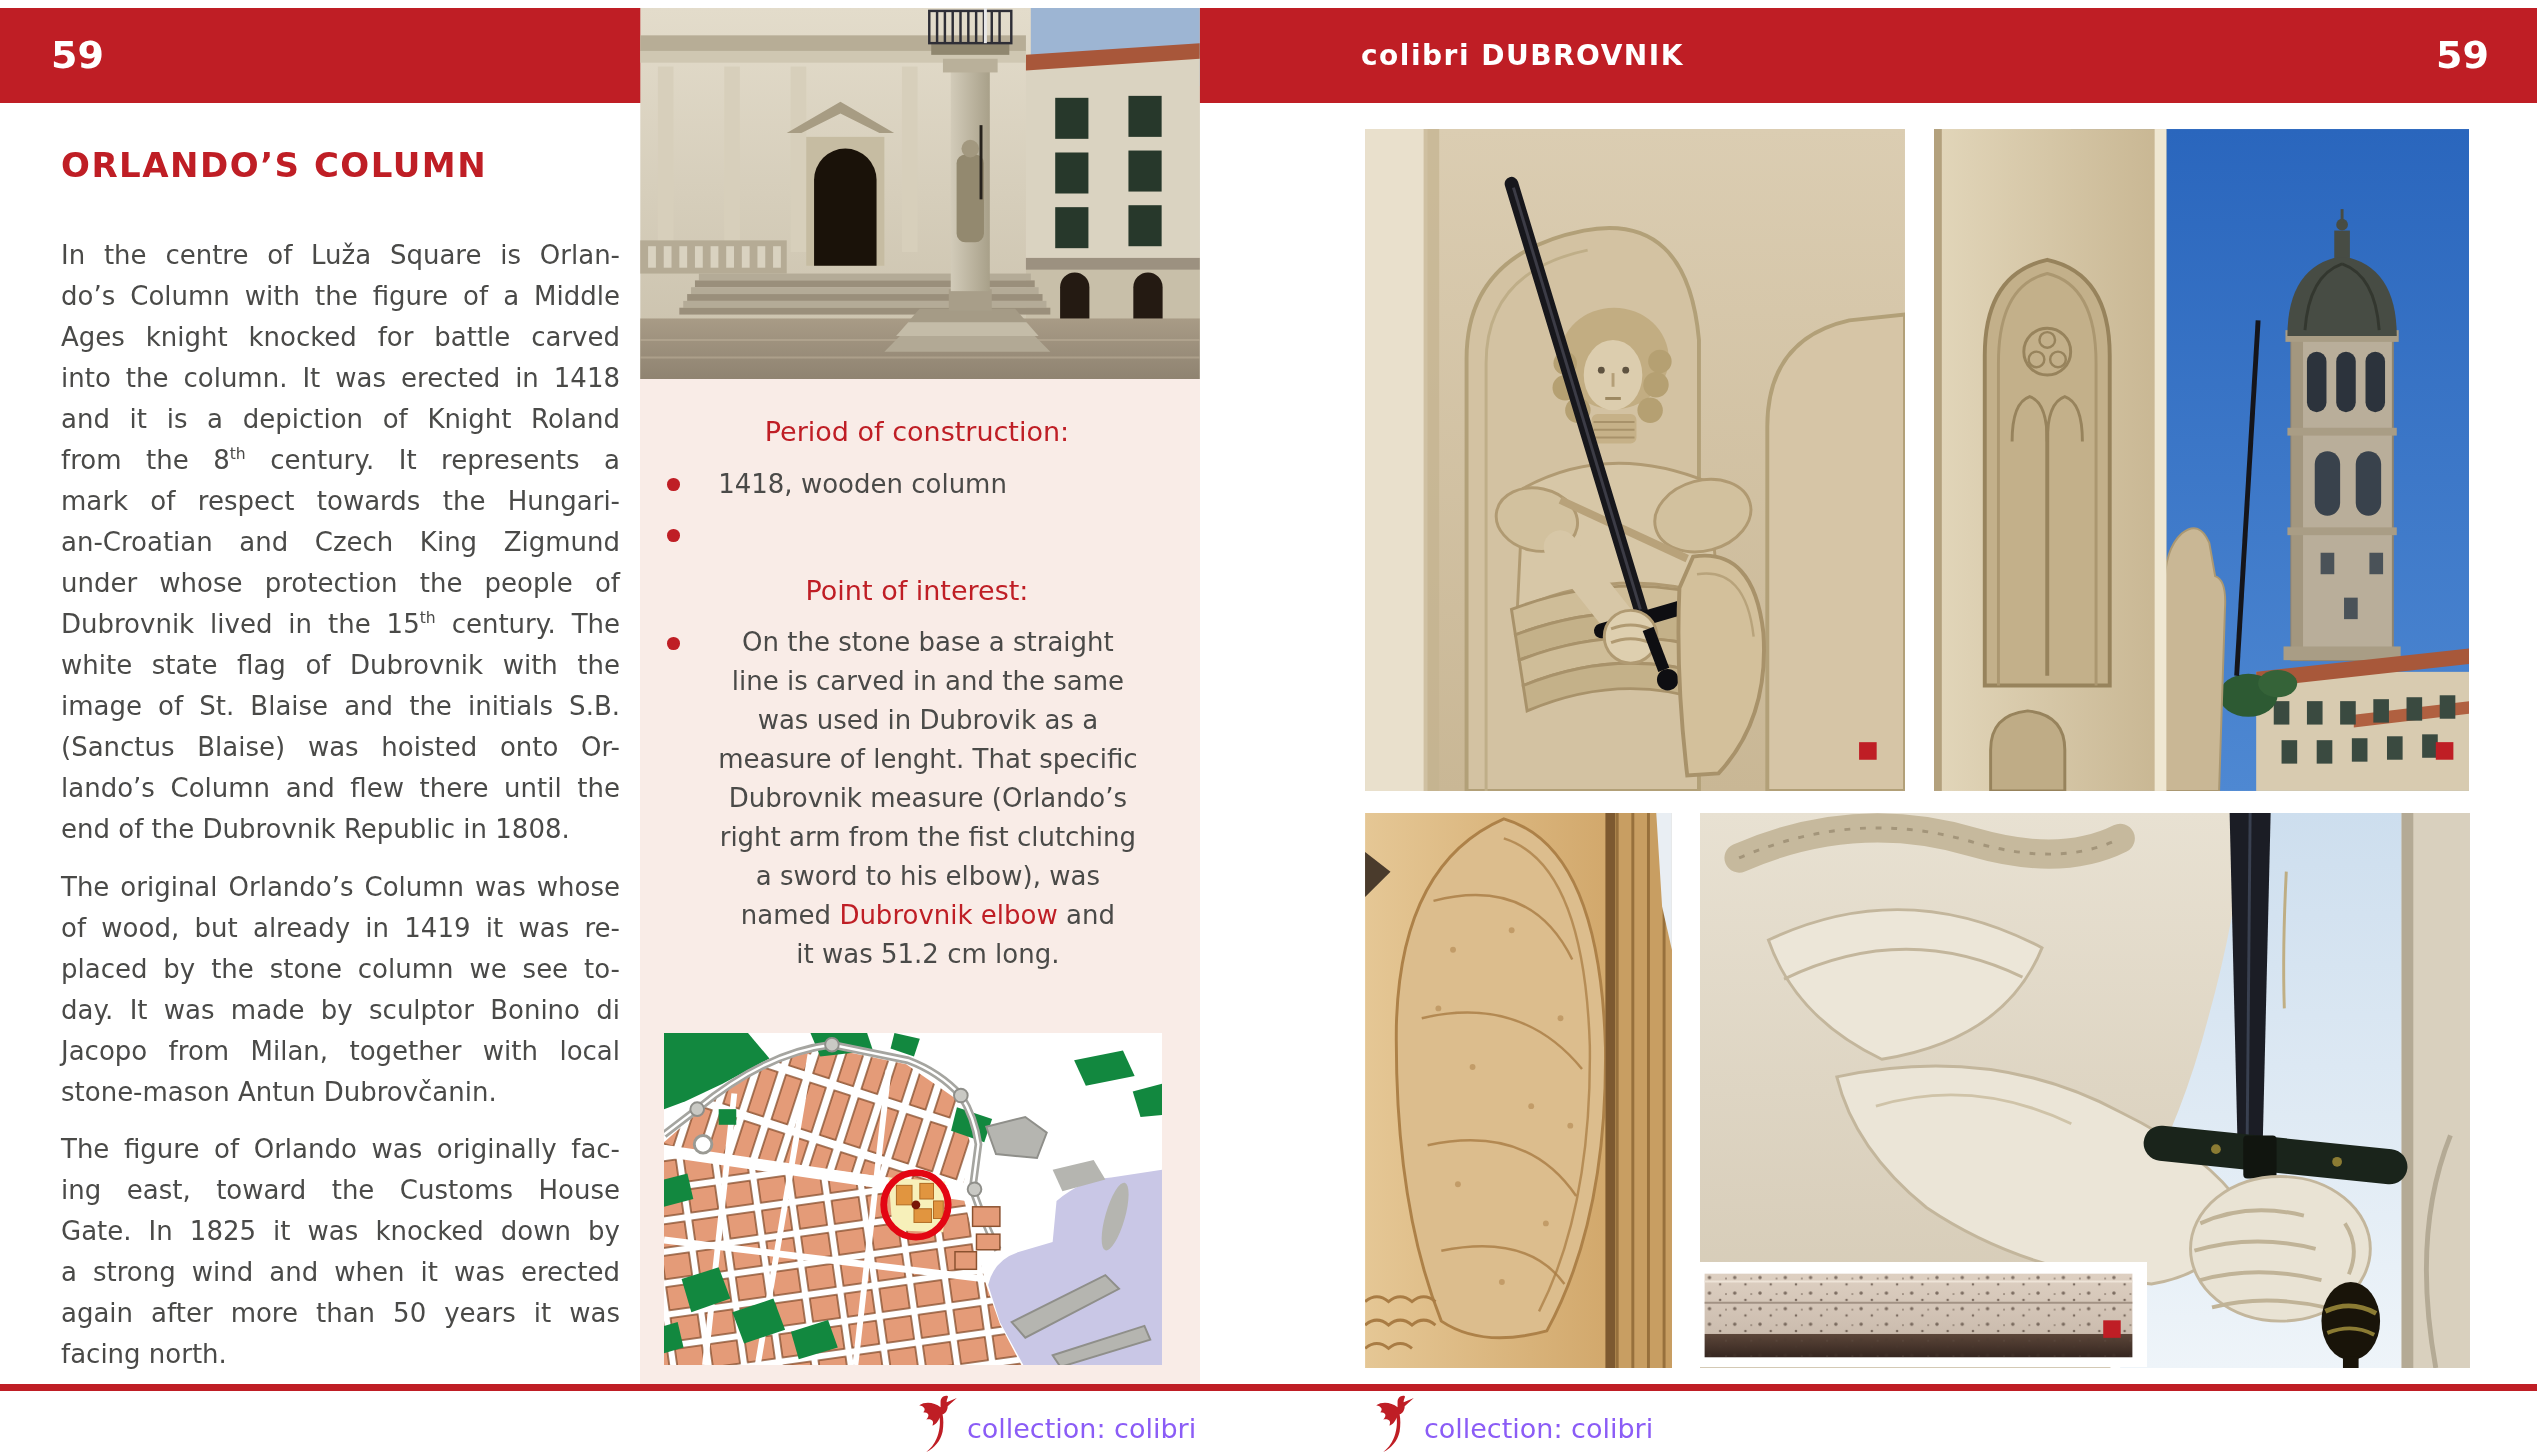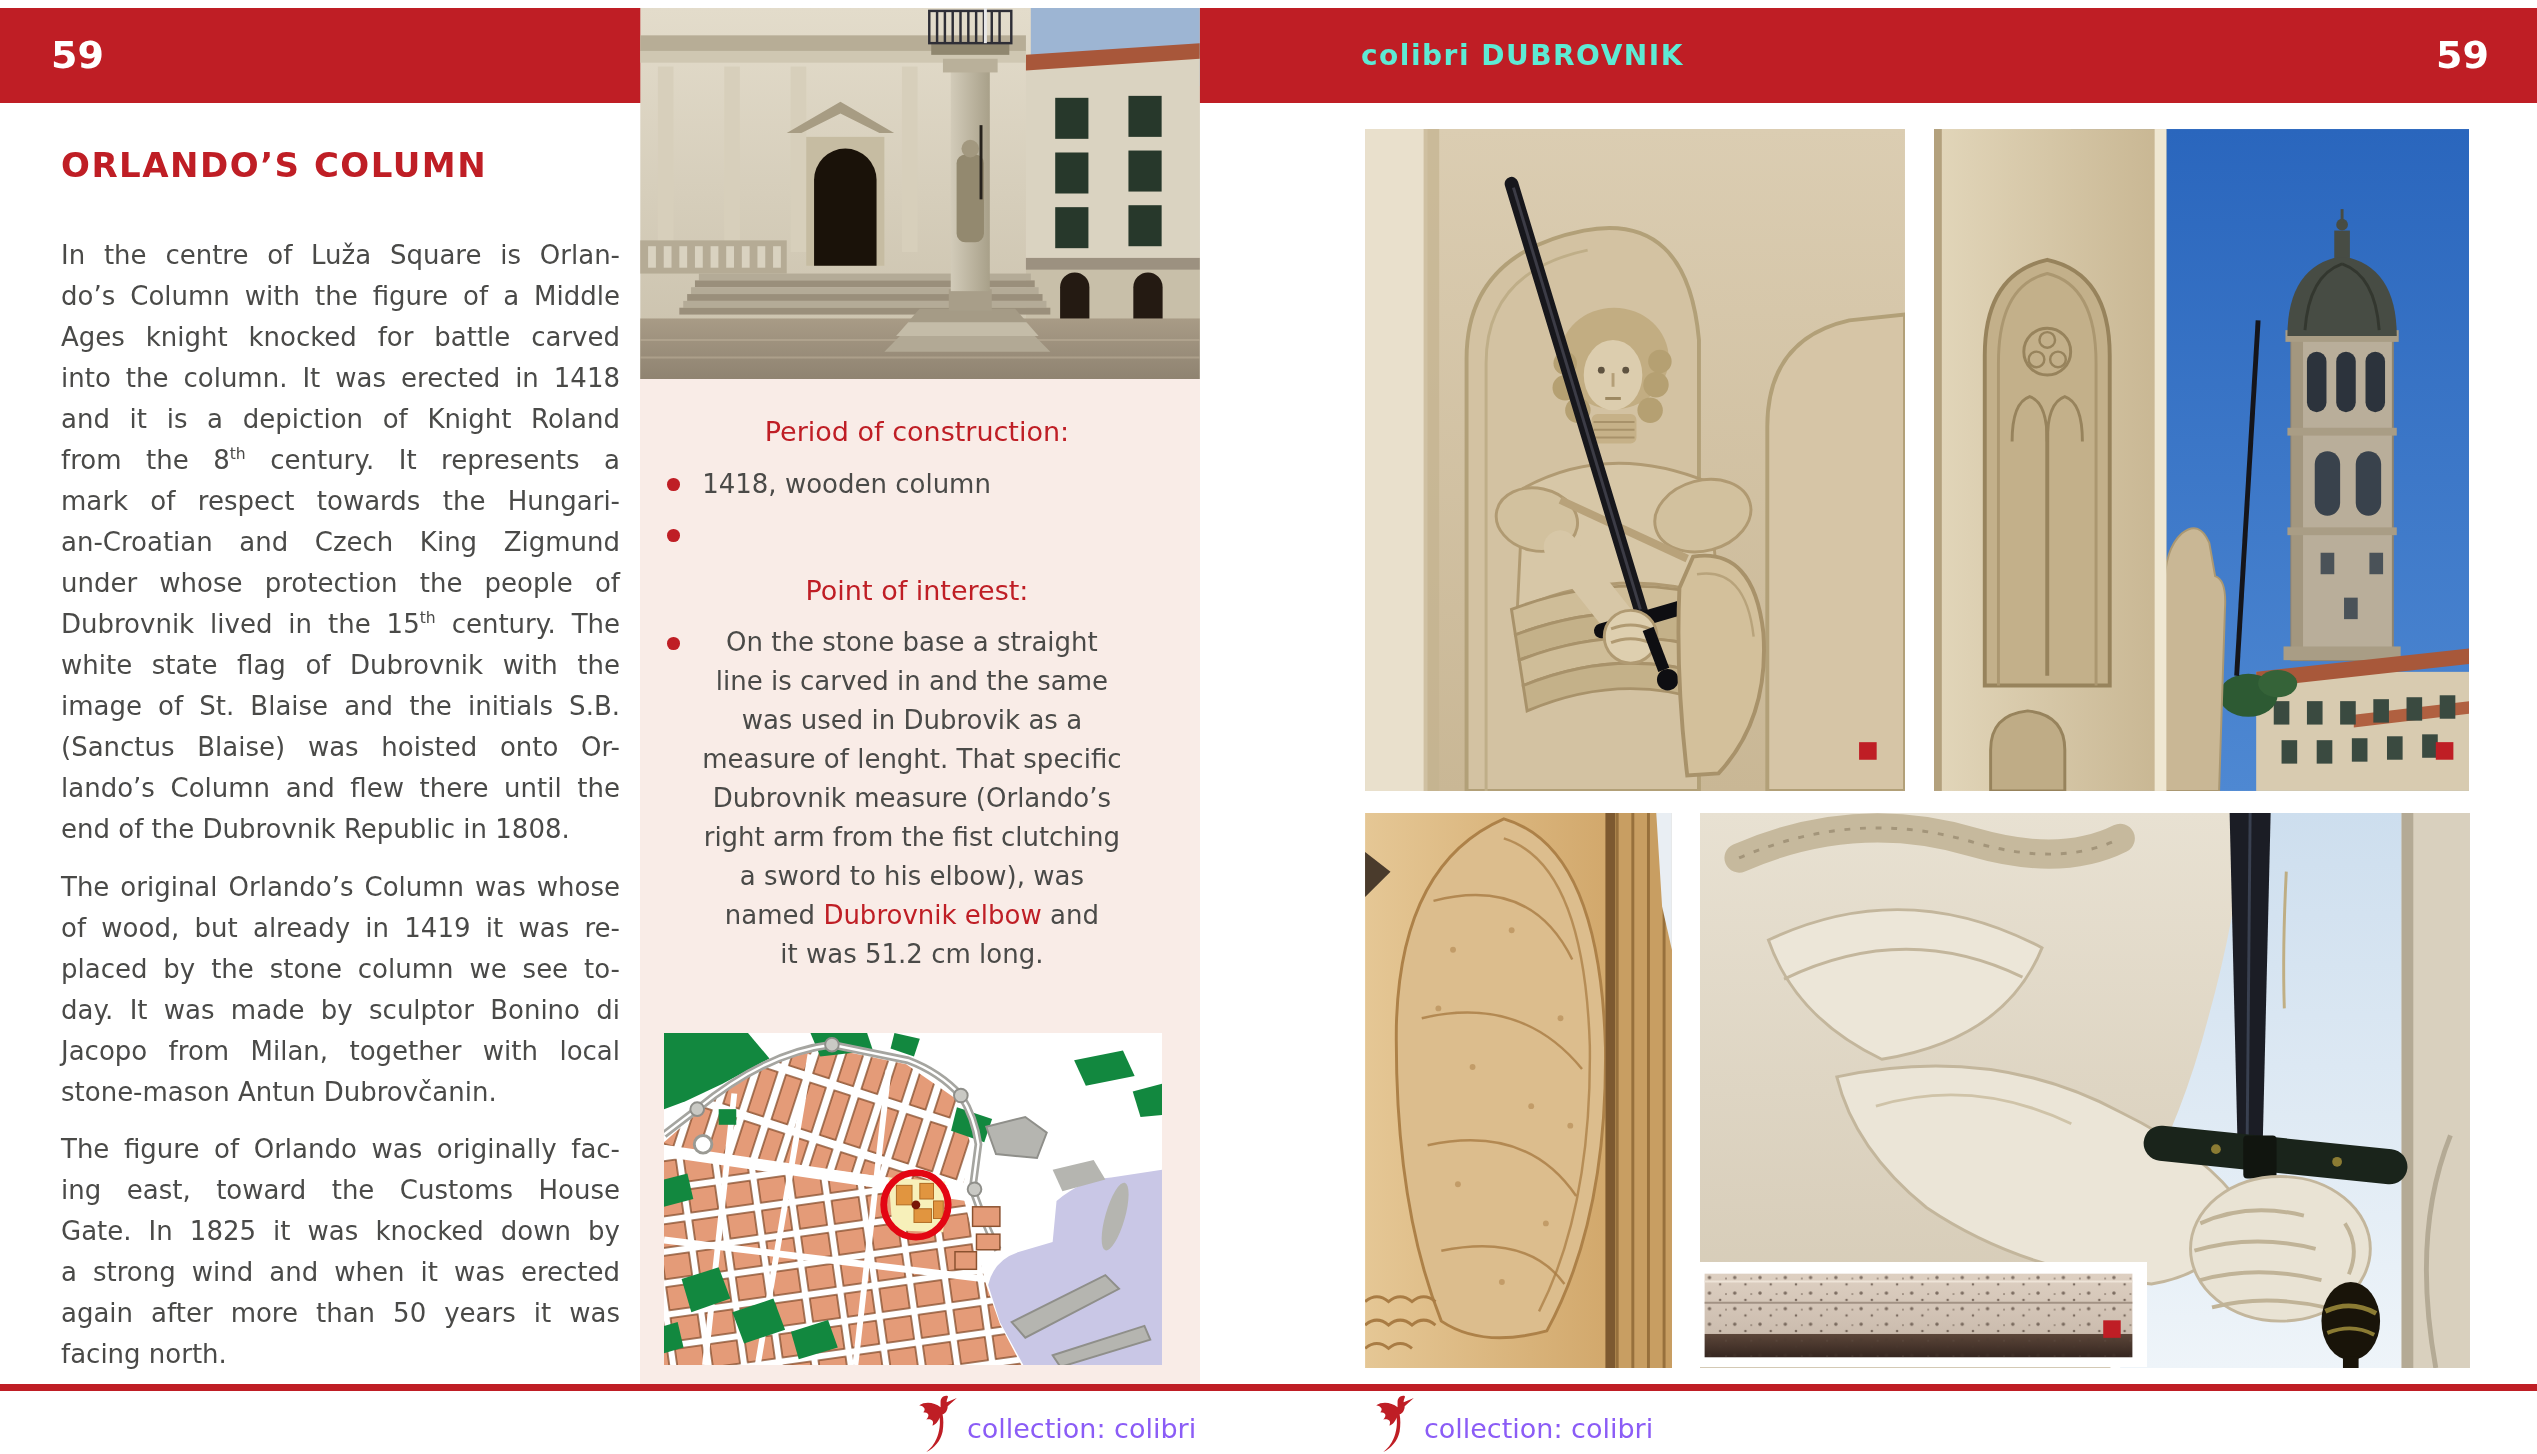--- a/index.html
+++ b/index.html
@@ -3,21 +3,21 @@
 <meta charset="utf-8">
 <style>
   html,body{margin:0;padding:0;background:#fff;}
   #page{position:relative;width:2538px;height:1454px;background:#fff;overflow:hidden;
         font-family:"DejaVu Sans","Liberation Sans",sans-serif;color:var(--text,#4a4a48);}
   
   .header-bar{position:absolute;left:0;top:7.8px;width:2538px;height:95px;background:var(--accent,#bf1e25);z-index:1;}
   .pgnum{position:absolute;top:0;height:110px;line-height:95px;color:#fff;font-weight:bold;font-size:38px;}
   .pgnum.left{left:51px;}
   .pgnum.right{right:49px;}
-  .center-title{position:absolute;left:1361px;top:0;height:95px;line-height:95px;color:#5eead4;
+  .center-title{position:absolute;left:1361px;top:0;height:95px;line-height:95px;color:#ffffff;
                 font-weight:bold;font-size:28px;letter-spacing:1.5px;}
   
   .article{position:absolute;left:61px;top:145px;width:559px;font-size:26px;line-height:41px;z-index:2;}
   .article h1{margin:0 0 49px 0;font-size:34px;letter-spacing:1.5px;color:var(--accent,#bf1e25);font-weight:bold;}
   .para{margin:0 0 16.6px 0;}
   .tline{text-align:left;white-space:nowrap;}
   .tline.j{text-align:justify;text-align-last:justify;white-space:normal;}
   sup{font-size:60%;line-height:0;}
   .accent-text{color:var(--accent,#bf1e25);}
   
@@ -28,21 +28,21 @@
   #photo-tower{left:1934px;top:129px;width:535px;height:662px;}
   #photo-shield{left:1365px;top:813px;width:307px;height:555px;}
   #photo-arm{left:1700px;top:813px;width:770px;height:555px;}
   #photo-inset{left:1690px;top:1262px;width:457px;height:105px;background:#fff;z-index:3;}
   
   .infobox{position:absolute;left:640px;top:379px;width:560px;height:1006px;background:var(--infobox-bg,#f9ece7);z-index:1;}
   .ib-inner{padding:33px 33px 0 27px;font-size:26px;line-height:39px;text-align:center;}
   .ib-heading{color:var(--accent,#bf1e25);font-size:27px;font-weight:normal;margin:0 0 13.7px 0;}
   .ib-heading.second{margin-top:29px;}
   ul.bullets{list-style:none;margin:0;padding:0;}
-  ul.bullets li{display:flex;margin:0 0 11.7px 0;}
+  ul.bullets li{display:flex;margin:0 0 11.7px 0;gap:16px;}
   ul.bullets .dot{flex:0 0 auto;width:12.7px;height:12.7px;border-radius:50%;background:var(--accent,#bf1e25);margin:13.7px 22.5px 0 0;}
   ul.bullets .btext{white-space:pre-line;}
   .map-wrap{position:absolute;left:24.4px;top:654px;width:498px;height:332px;background:#fff;}
   
   .footer-line{position:absolute;left:0;top:1384px;width:2538px;height:6.8px;background:var(--accent,#bf1e25);z-index:4;}
   .footer-item{position:absolute;top:1395px;display:flex;align-items:flex-start;z-index:4;}
   .footer-item .label{margin:17.6px 0 0 3.9px;font-size:27px;color:#8b5cf6;}
   #footer-item-1{left:912px;}
   #footer-item-2{left:1369px;}
   

